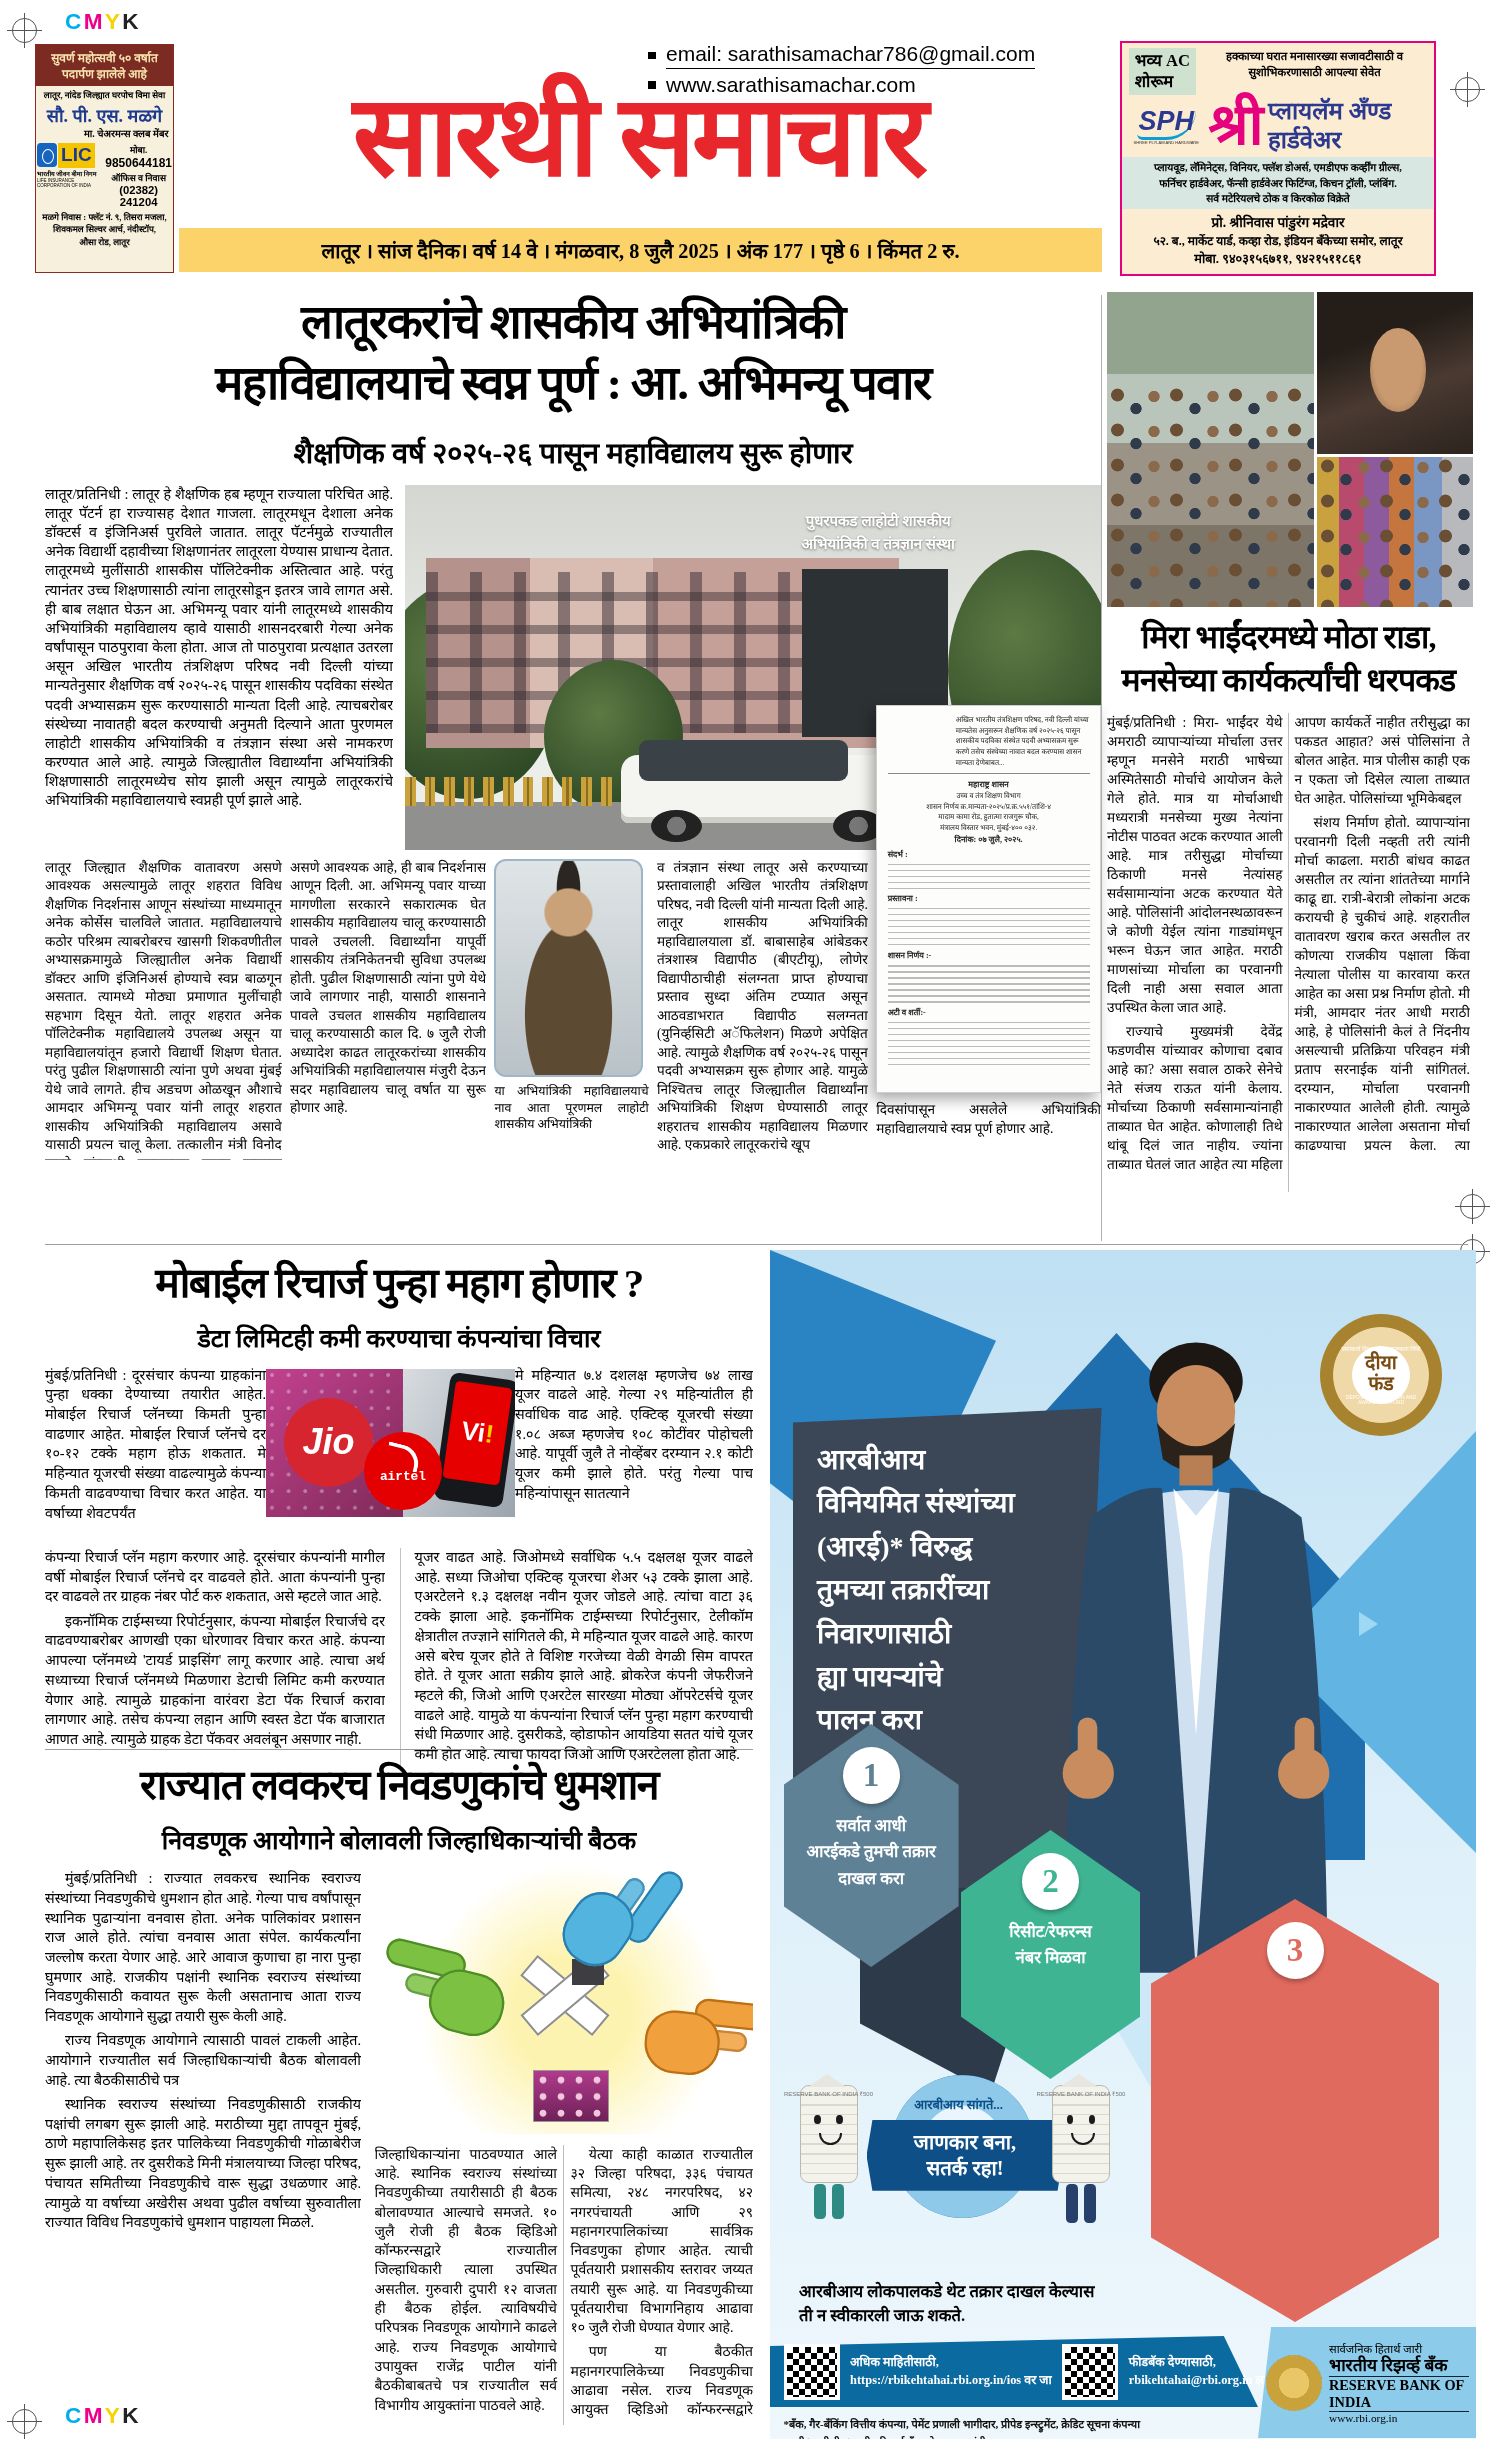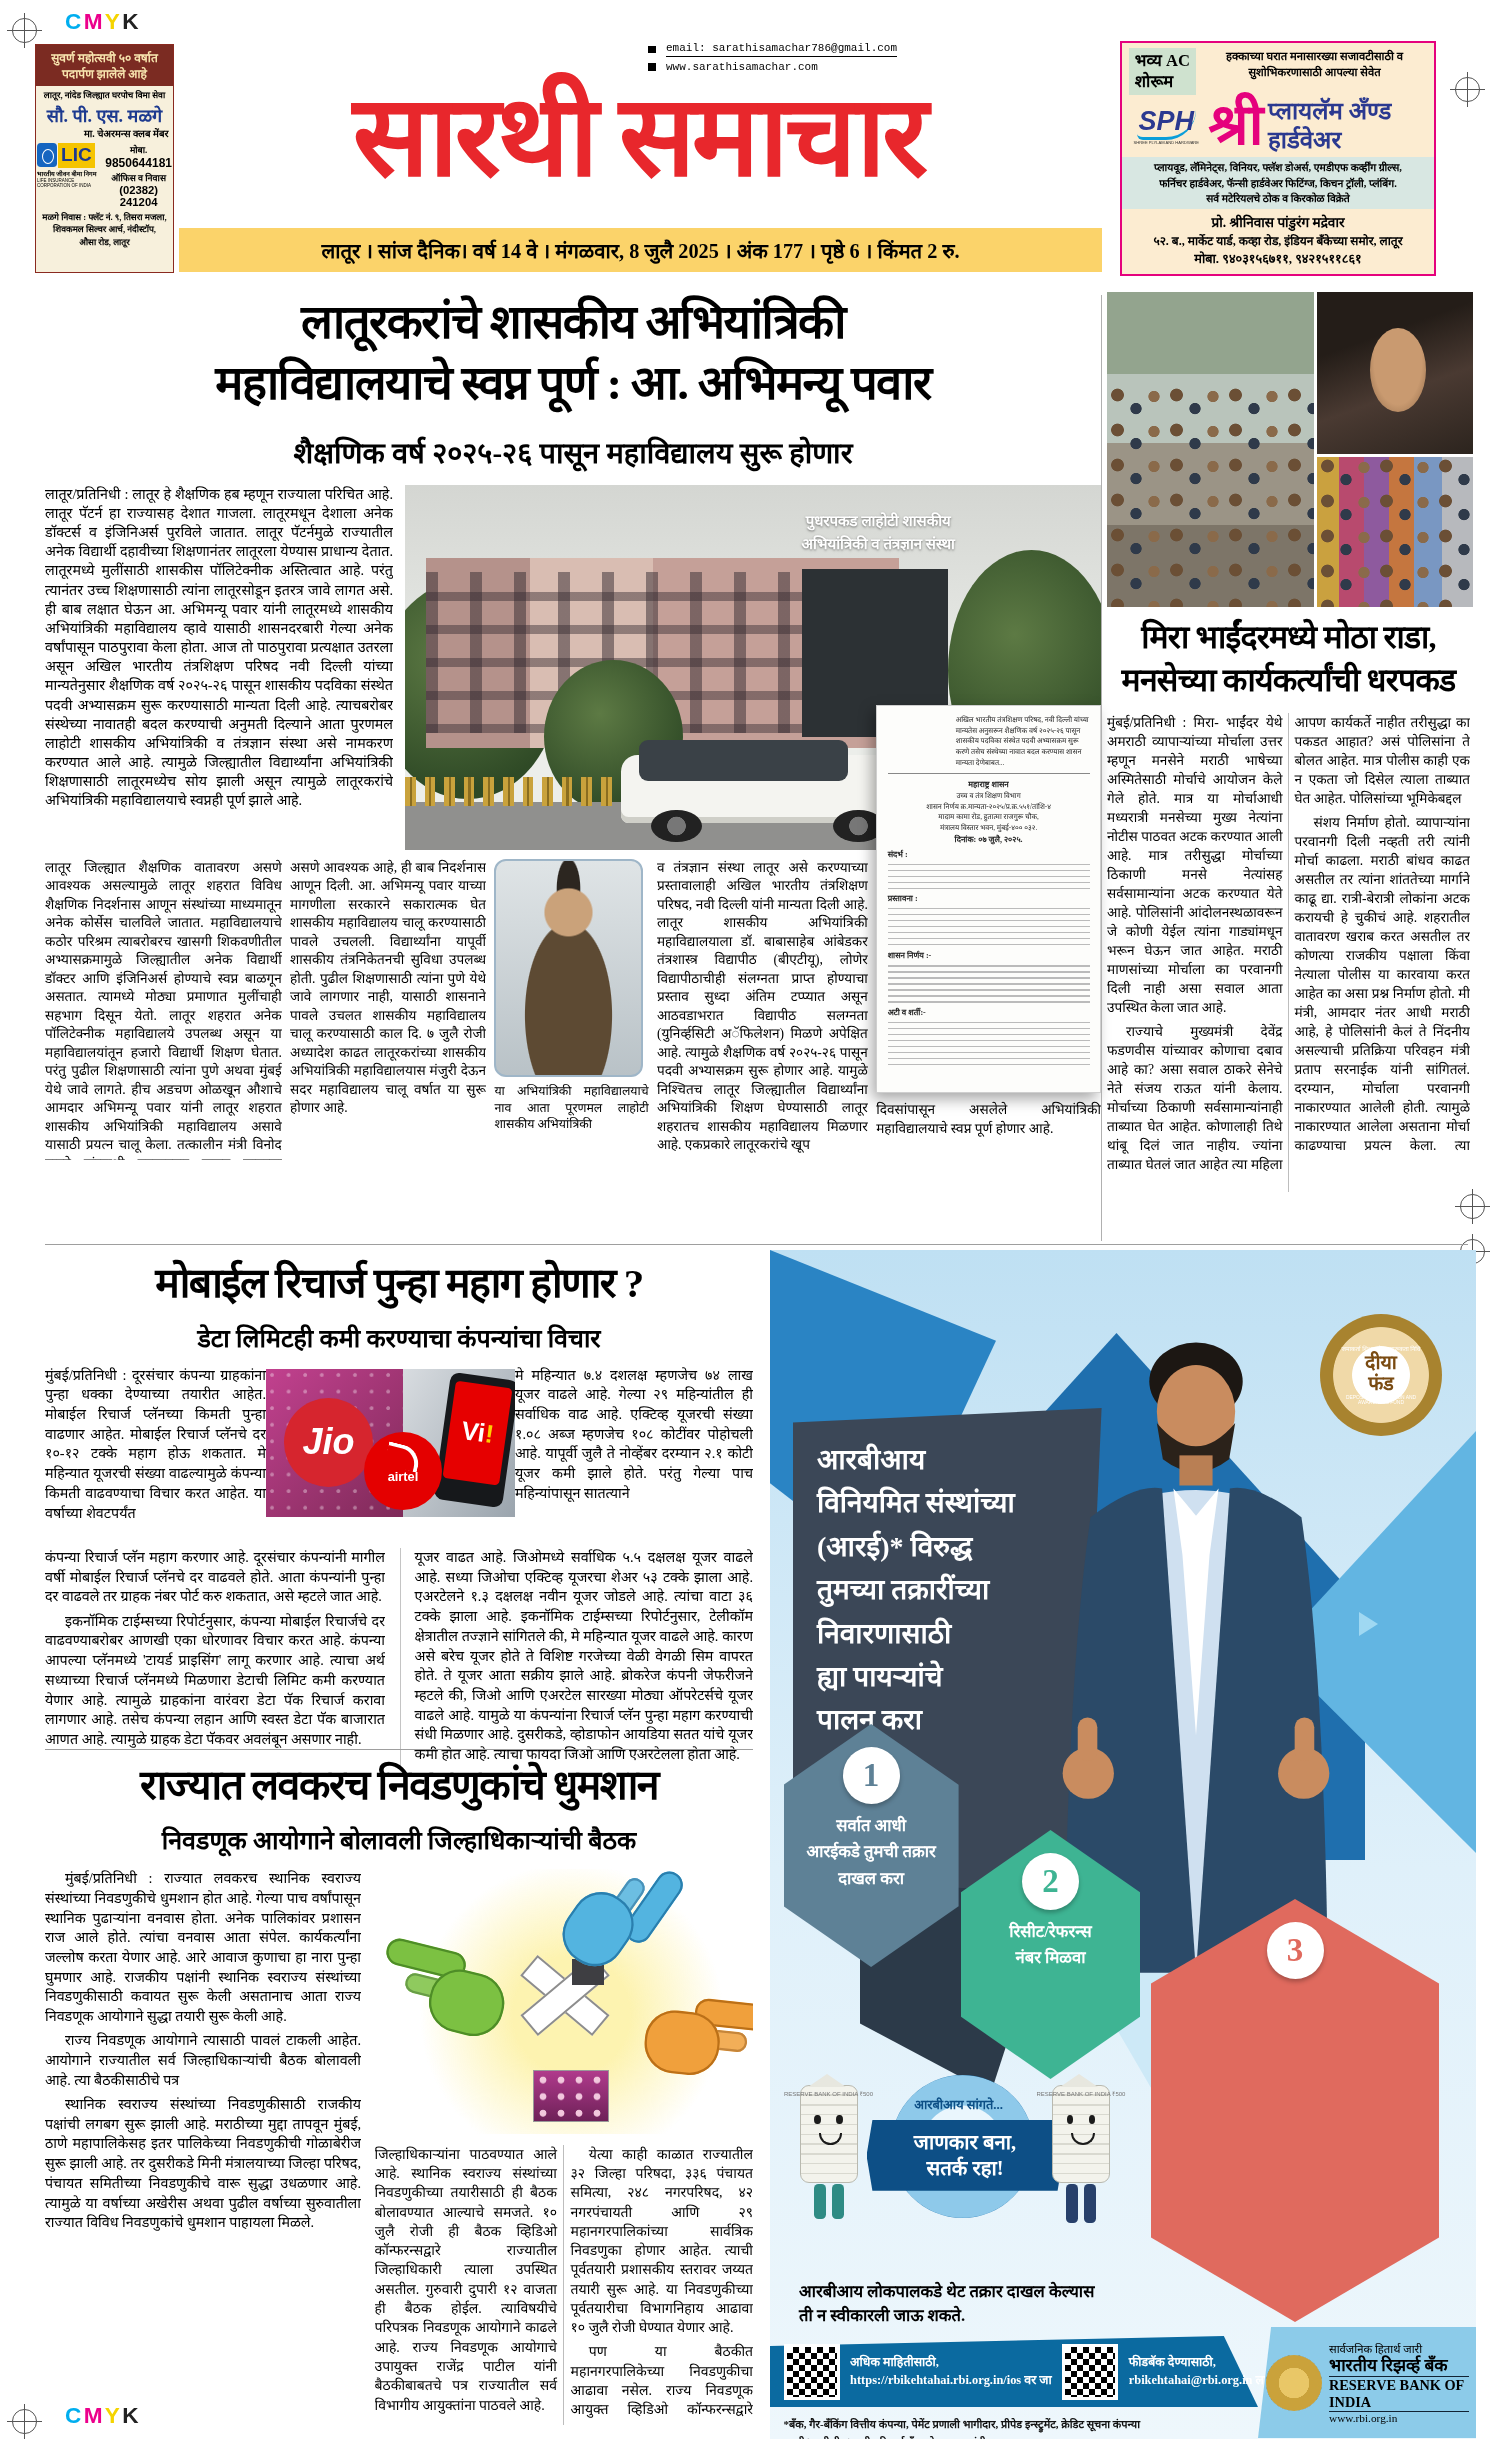--- a/index.html
+++ b/index.html
@@ -28,21 +28,21 @@
   .lic-emblem::after{content:"";position:absolute;left:4.5px;top:5.3px;width:10.5px;height:13.6px;border:1.5px solid #fff;border-radius:50%}
   .lic-letters{background:#f5c400;color:#1d3a8f;font-weight:900;font-size:19px;padding:1.5px 3px;margin-left:1.5px;
                font-family:"Liberation Sans",sans-serif}
   .lic-sub1{font-size:6.4px;font-weight:700;margin-top:1.5px}
   .lic-sub2{font-size:4.5px;font-family:"Liberation Sans",sans-serif}
   .lic-contact{flex:1;text-align:center;font-weight:700}
   .lic-moblabel{font-size:9px}.lic-mobile{font-size:12px;font-family:"Liberation Sans",sans-serif}
   .lic-offlabel{font-size:9px;margin-top:1.5px}.lic-offphone{font-size:11.3px;font-family:"Liberation Sans",sans-serif}
   .lic-address{font-size:8.7px;text-align:center;margin-top:2.3px;line-height:1.45;font-weight:700}
   
-  .contact{left:648px;top:42px;width:422px;font-size:11px;font-family:Liberation Mono, monospace}
+  .contact{left:648px;top:42px;width:422px;font-size:21px;font-family:Liberation Sans, sans-serif}
   .contact .row{display:flex;align-items:center;gap:10.5px}
   .sq{width:7.5px;height:7.5px;background:#000;display:inline-block}
   .contact .u{border-bottom:1.5px solid #000;padding-bottom:1.5px}
   .mast-title{left:177px;top:66px;width:923px;text-align:center;color:#e8272c;font-weight:900;
               font-size:113px;line-height:1.25;letter-spacing:-3.8px}
   .datebar{left:179px;top:228px;width:923px;height:44px;background:#fbd36a;display:flex;align-items:center;
            justify-content:center;font-size:20.3px;font-weight:700}
   
   .sph{left:1120px;top:41px;width:316px;height:235px;border:2.3px solid #e5017d;background:#fcecd1;box-sizing:border-box;padding:4.5px 6.8px}
   .sph-top{display:flex;gap:6px}
@@ -139,21 +139,21 @@
   .jio-circle{position:absolute;left:18px;top:29px;width:89px;height:89px;border-radius:50%;background:#d6252e;
      display:flex;align-items:center;justify-content:center;color:#fff;font-weight:900;font-style:italic;
      font-size:36px;font-family:"Liberation Sans",sans-serif}
   .vi-half{position:absolute;right:0;top:0;width:45%;height:100%;background:linear-gradient(120deg,#d8dce0,#9aa4ad)}
   .phone{position:absolute;right:4.5px;top:7.5px;width:69px;height:128px;background:#16181b;border-radius:9px;transform:rotate(8deg)}
   .phone-screen{position:absolute;left:6px;top:7.5px;width:57px;height:98px;background:#e60000;border-radius:4.5px;
      display:flex;align-items:center;justify-content:center;color:#fff;font-weight:900;font-size:25.6px;
      font-family:"Liberation Sans",sans-serif}
   .phone-screen .dot{color:#ffcf00}
   .airtel-circle{position:absolute;left:-39px;top:63px;width:78px;height:78px;border-radius:50%;background:#e40000;
-     color:#fff;text-align:center;font-family:Liberation Sans, sans-serif}
+     color:#fff;text-align:center;font-family:Liberation Mono, monospace}
   .airtel-swoosh{width:30px;height:19.6px;border:4.5px solid #fff;border-bottom:none;border-left:none;
      border-radius:0 19.6px 0 0;margin:13.6px auto 0;transform:rotate(14deg)}
   .airtel-word{font-size:12.8px;font-weight:700}
   .rech-bottom{display:flex;gap:15px;margin-top:7.5px}
   .rb1{width:340px;height:218px}
   .rb2{flex:1;border-left:0.8px solid #c4c4c4;padding-left:13.6px;height:218px}
   .rc p,.ec p{margin:0 0 4.5px;text-indent:1.4em}
   .rc p:first-child{text-indent:0}
   
   .elections{left:45px;top:1755px;width:708px}

